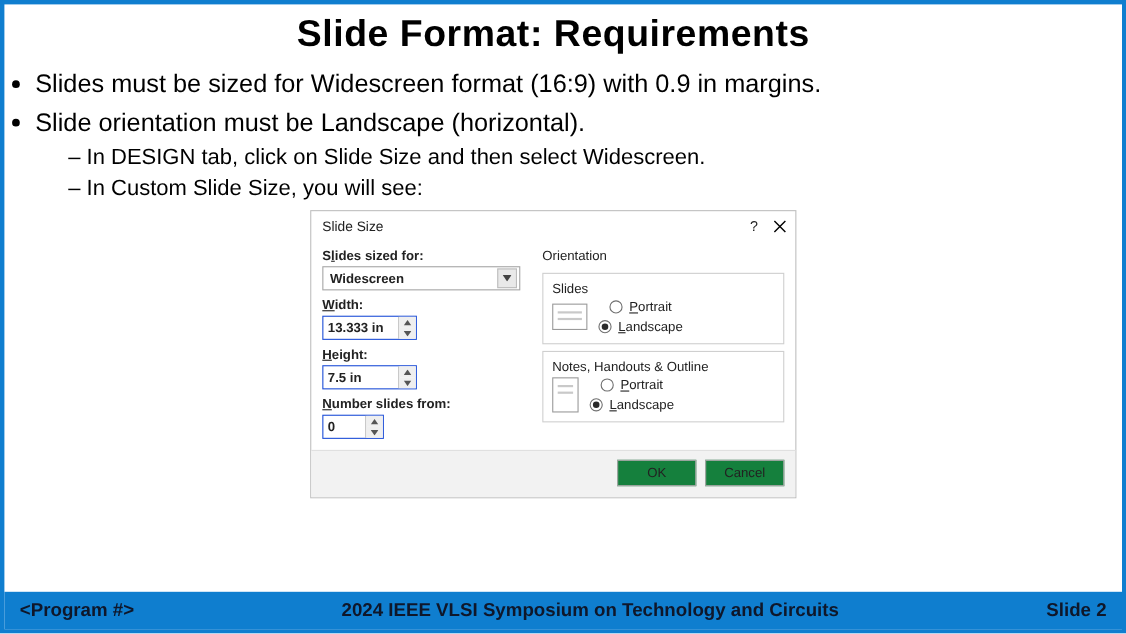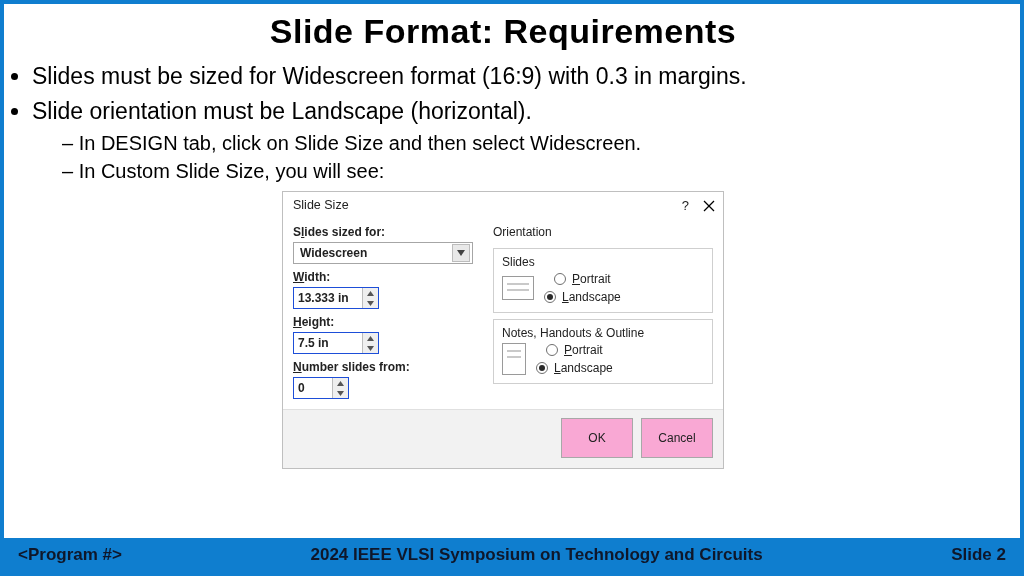--- a/index.html
+++ b/index.html
@@ -29,21 +29,21 @@
   
   .dialog {
     width: 442px;
     border: 1px solid #bfbfbf;
     background: #fff;
     font-family: "Segoe UI", Tahoma, sans-serif;
     font-size: 12px;
     color: #222;
   }
   .dlg-titlebar {
-    display: flex; align-items: flex-start; justify-content: space-between;
+    display: flex; align-items: center; justify-content: space-between;
     padding: 6px 8px 4px 10px;
   }
   .dlg-titlebar .t { font-size: 12.5px; }
   .dlg-titlebar .ctrls { display: flex; gap: 14px; align-items: center; }
   .dlg-titlebar .help { font-size: 13px; }
   .dlg-titlebar .close svg { width: 12px; height: 12px; display: block; }
   .dlg-body { display: flex; gap: 10px; padding: 2px 10px 10px 10px; }
   .col { display: flex; flex-direction: column; }
   .col.left { width: 190px; font-weight: bold; }
   .col.right { flex: 1; }
@@ -94,40 +94,40 @@
     width: 12px; height: 12px; border-radius: 50%; border: 1px solid #6f6f6f;
     display: flex; align-items: center; justify-content: center; background: #fff;
   }
   .radio .circ .dot { width: 6px; height: 6px; border-radius: 50%; background: #2a2a2a; }
 
   .dlg-buttons {
     display: flex; justify-content: flex-end; gap: 8px;
     padding: 8px 10px 10px 10px; background: #f2f2f2; border-top: 1px solid #e0e0e0;
   }
   .btn {
-    min-width: 72px; height: 40px; border: 1px solid #a8a8a8; background: #f9a8d4;
+    min-width: 72px; height: 24px; border: 1px solid #a8a8a8; background: #15803d;
     display: flex; align-items: center; justify-content: center; font-size: 12px;
   }
 
   .footer {
     height: 34px; background: #0f7ecf; color: #0f172a;
     display: flex; align-items: center; justify-content: space-between;
     padding: 0 14px; font-weight: 700; font-size: 17px;
   }
   .footer .center { font-size: 17px; }
 </style>
 </head>
 <body>
 
 <div class="slide">
   <div class="content">
     <h1 class="title">Slide Format: Requirements</h1>
 
     <ul class="top">
-      <li>Slides must be sized for Widescreen format (16:9) with 0.3 in margins.</li>
+      <li>Slides must be sized for Widescreen format (16:9) with 0.9 in margins.</li>
       <li>
         <span>Slide orientation must be Landscape (horizontal).</span>
         <ul class="sub">
           <li>In DESIGN tab, click on Slide Size and then select Widescreen.</li>
           <li>In Custom Slide Size, you will see:</li>
         </ul>
       </li>
     </ul>
 
     <div class="dialog-wrap">

